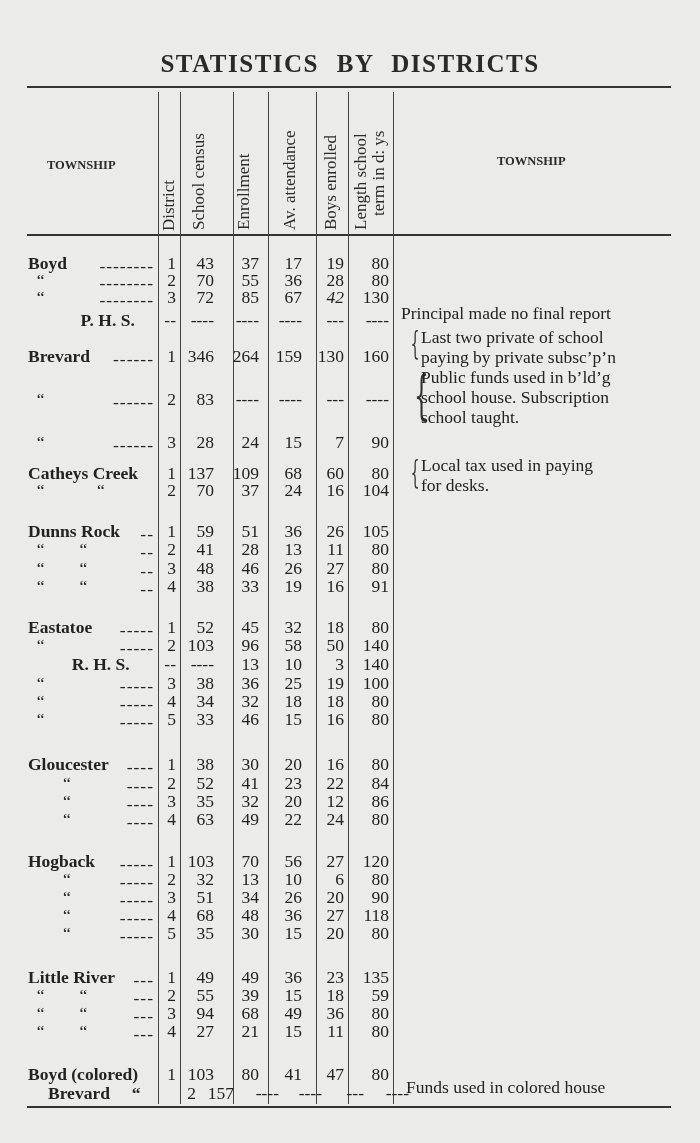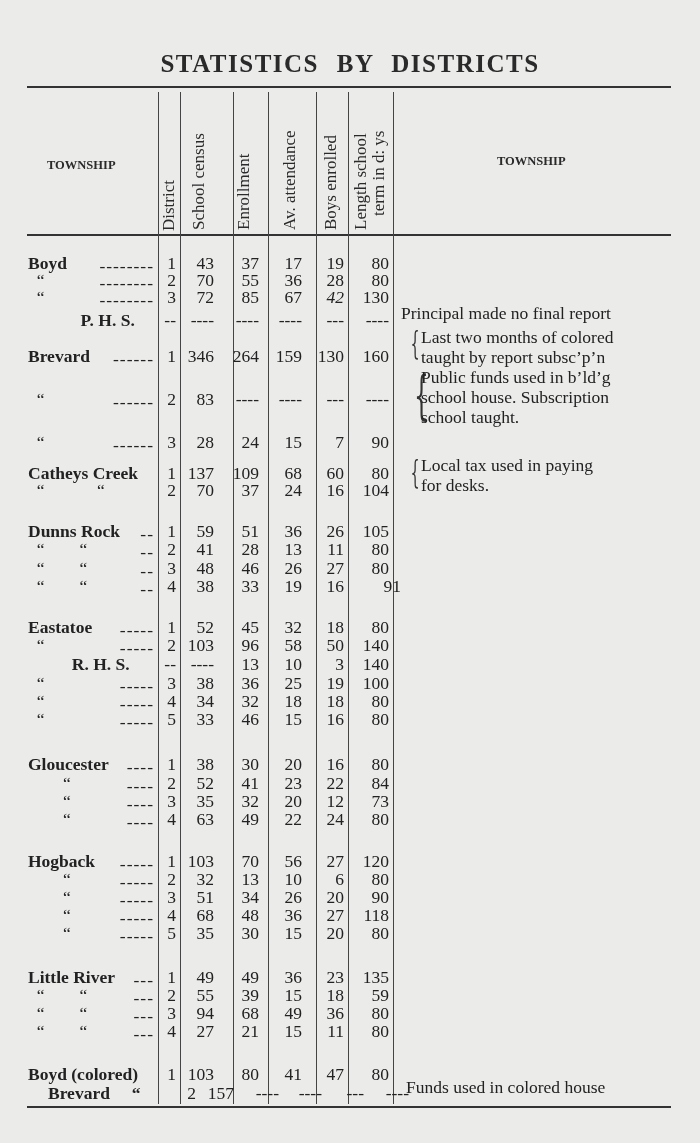--- a/index.html
+++ b/index.html
@@ -190,21 +190,21 @@
       <span class="cell num" style="left: 351px; width: 38px;">80</span>
     </div>
     <div class="row" style="top: 578px;">
       <span class="cell twp plain">  “        “</span>
       <span class="cell dash" style="right: 546px; top: 3px;">--</span>
       <span class="cell num" style="left: 156px; width: 20px;">4</span>
       <span class="cell num" style="left: 180px; width: 34px;">38</span>
       <span class="cell num" style="left: 225px; width: 34px;">33</span>
       <span class="cell num" style="left: 268px; width: 34px;">19</span>
       <span class="cell num" style="left: 310px; width: 34px;">16</span>
-      <span class="cell num" style="left: 363px; width: 38px;">91</span>
+      <span class="cell num" style="left: 351px; width: 38px;">91</span>
     </div>
     <div class="row" style="top: 619px;">
       <span class="cell twp">Eastatoe </span>
       <span class="cell dash" style="right: 546px; top: 3px;">-----</span>
       <span class="cell num" style="left: 156px; width: 20px;">1</span>
       <span class="cell num" style="left: 180px; width: 34px;">52</span>
       <span class="cell num" style="left: 225px; width: 34px;">45</span>
       <span class="cell num" style="left: 268px; width: 34px;">32</span>
       <span class="cell num" style="left: 310px; width: 34px;">18</span>
       <span class="cell num" style="left: 351px; width: 38px;">80</span>
@@ -280,21 +280,21 @@
       <span class="cell num" style="left: 351px; width: 38px;">84</span>
     </div>
     <div class="row" style="top: 793px;">
       <span class="cell twp plain">        “</span>
       <span class="cell dash" style="right: 546px; top: 3px;">----</span>
       <span class="cell num" style="left: 156px; width: 20px;">3</span>
       <span class="cell num" style="left: 180px; width: 34px;">35</span>
       <span class="cell num" style="left: 225px; width: 34px;">32</span>
       <span class="cell num" style="left: 268px; width: 34px;">20</span>
       <span class="cell num" style="left: 310px; width: 34px;">12</span>
-      <span class="cell num" style="left: 351px; width: 38px;">73</span>
+      <span class="cell num" style="left: 351px; width: 38px;">86</span>
     </div>
     <div class="row" style="top: 811px;">
       <span class="cell twp plain">        “</span>
       <span class="cell dash" style="right: 546px; top: 3px;">----</span>
       <span class="cell num" style="left: 156px; width: 20px;">4</span>
       <span class="cell num" style="left: 180px; width: 34px;">63</span>
       <span class="cell num" style="left: 225px; width: 34px;">49</span>
       <span class="cell num" style="left: 268px; width: 34px;">22</span>
       <span class="cell num" style="left: 310px; width: 34px;">24</span>
       <span class="cell num" style="left: 351px; width: 38px;">80</span>
@@ -406,22 +406,22 @@
       <span class="cell num" style="left: 180px; width: 34px;">157</span>
       <span class="cell num" style="left: 225px; width: 34px;">----</span>
       <span class="cell num" style="left: 268px; width: 34px;">----</span>
       <span class="cell num" style="left: 310px; width: 34px;">---</span>
       <span class="cell num" style="left: 351px; width: 38px;">----</span>
     </div>
   </div>
 
 <div class="remark" style="left:401px;top:303px;">Principal made no final report</div>
 <div class="brace" style="left:405px;top:325px;font-size:32px;line-height:36px;transform:scaleX(0.45);">{</div>
-<div class="remark" style="left:421px;top:327px;">Last  two months of  colored</div>
-<div class="remark" style="left:421px;top:347px;">taught by report  subsc’p’n</div>
+<div class="remark" style="left:421px;top:327px;">Last  two private of  school</div>
+<div class="remark" style="left:421px;top:347px;">paying by private  subsc’p’n</div>
 <div class="brace" style="left:405px;top:366px;font-size:52px;line-height:58px;transform:scaleX(0.45);">{</div>
 <div class="remark" style="left:421px;top:367px;">Public  funds used in  b’ld’g</div>
 <div class="remark" style="left:421px;top:387px;">school house.   Subscription</div>
 <div class="remark" style="left:421px;top:407px;">school  taught.</div>
 <div class="brace" style="left:405px;top:454px;font-size:32px;line-height:36px;transform:scaleX(0.45);">{</div>
 <div class="remark" style="left:421px;top:455px;">Local  tax  used  in  paying</div>
 <div class="remark" style="left:421px;top:475px;">for desks.</div>
 <div class="remark" style="left:406px;top:1077px;">Funds used in  colored house</div>
 
 </body></html>

